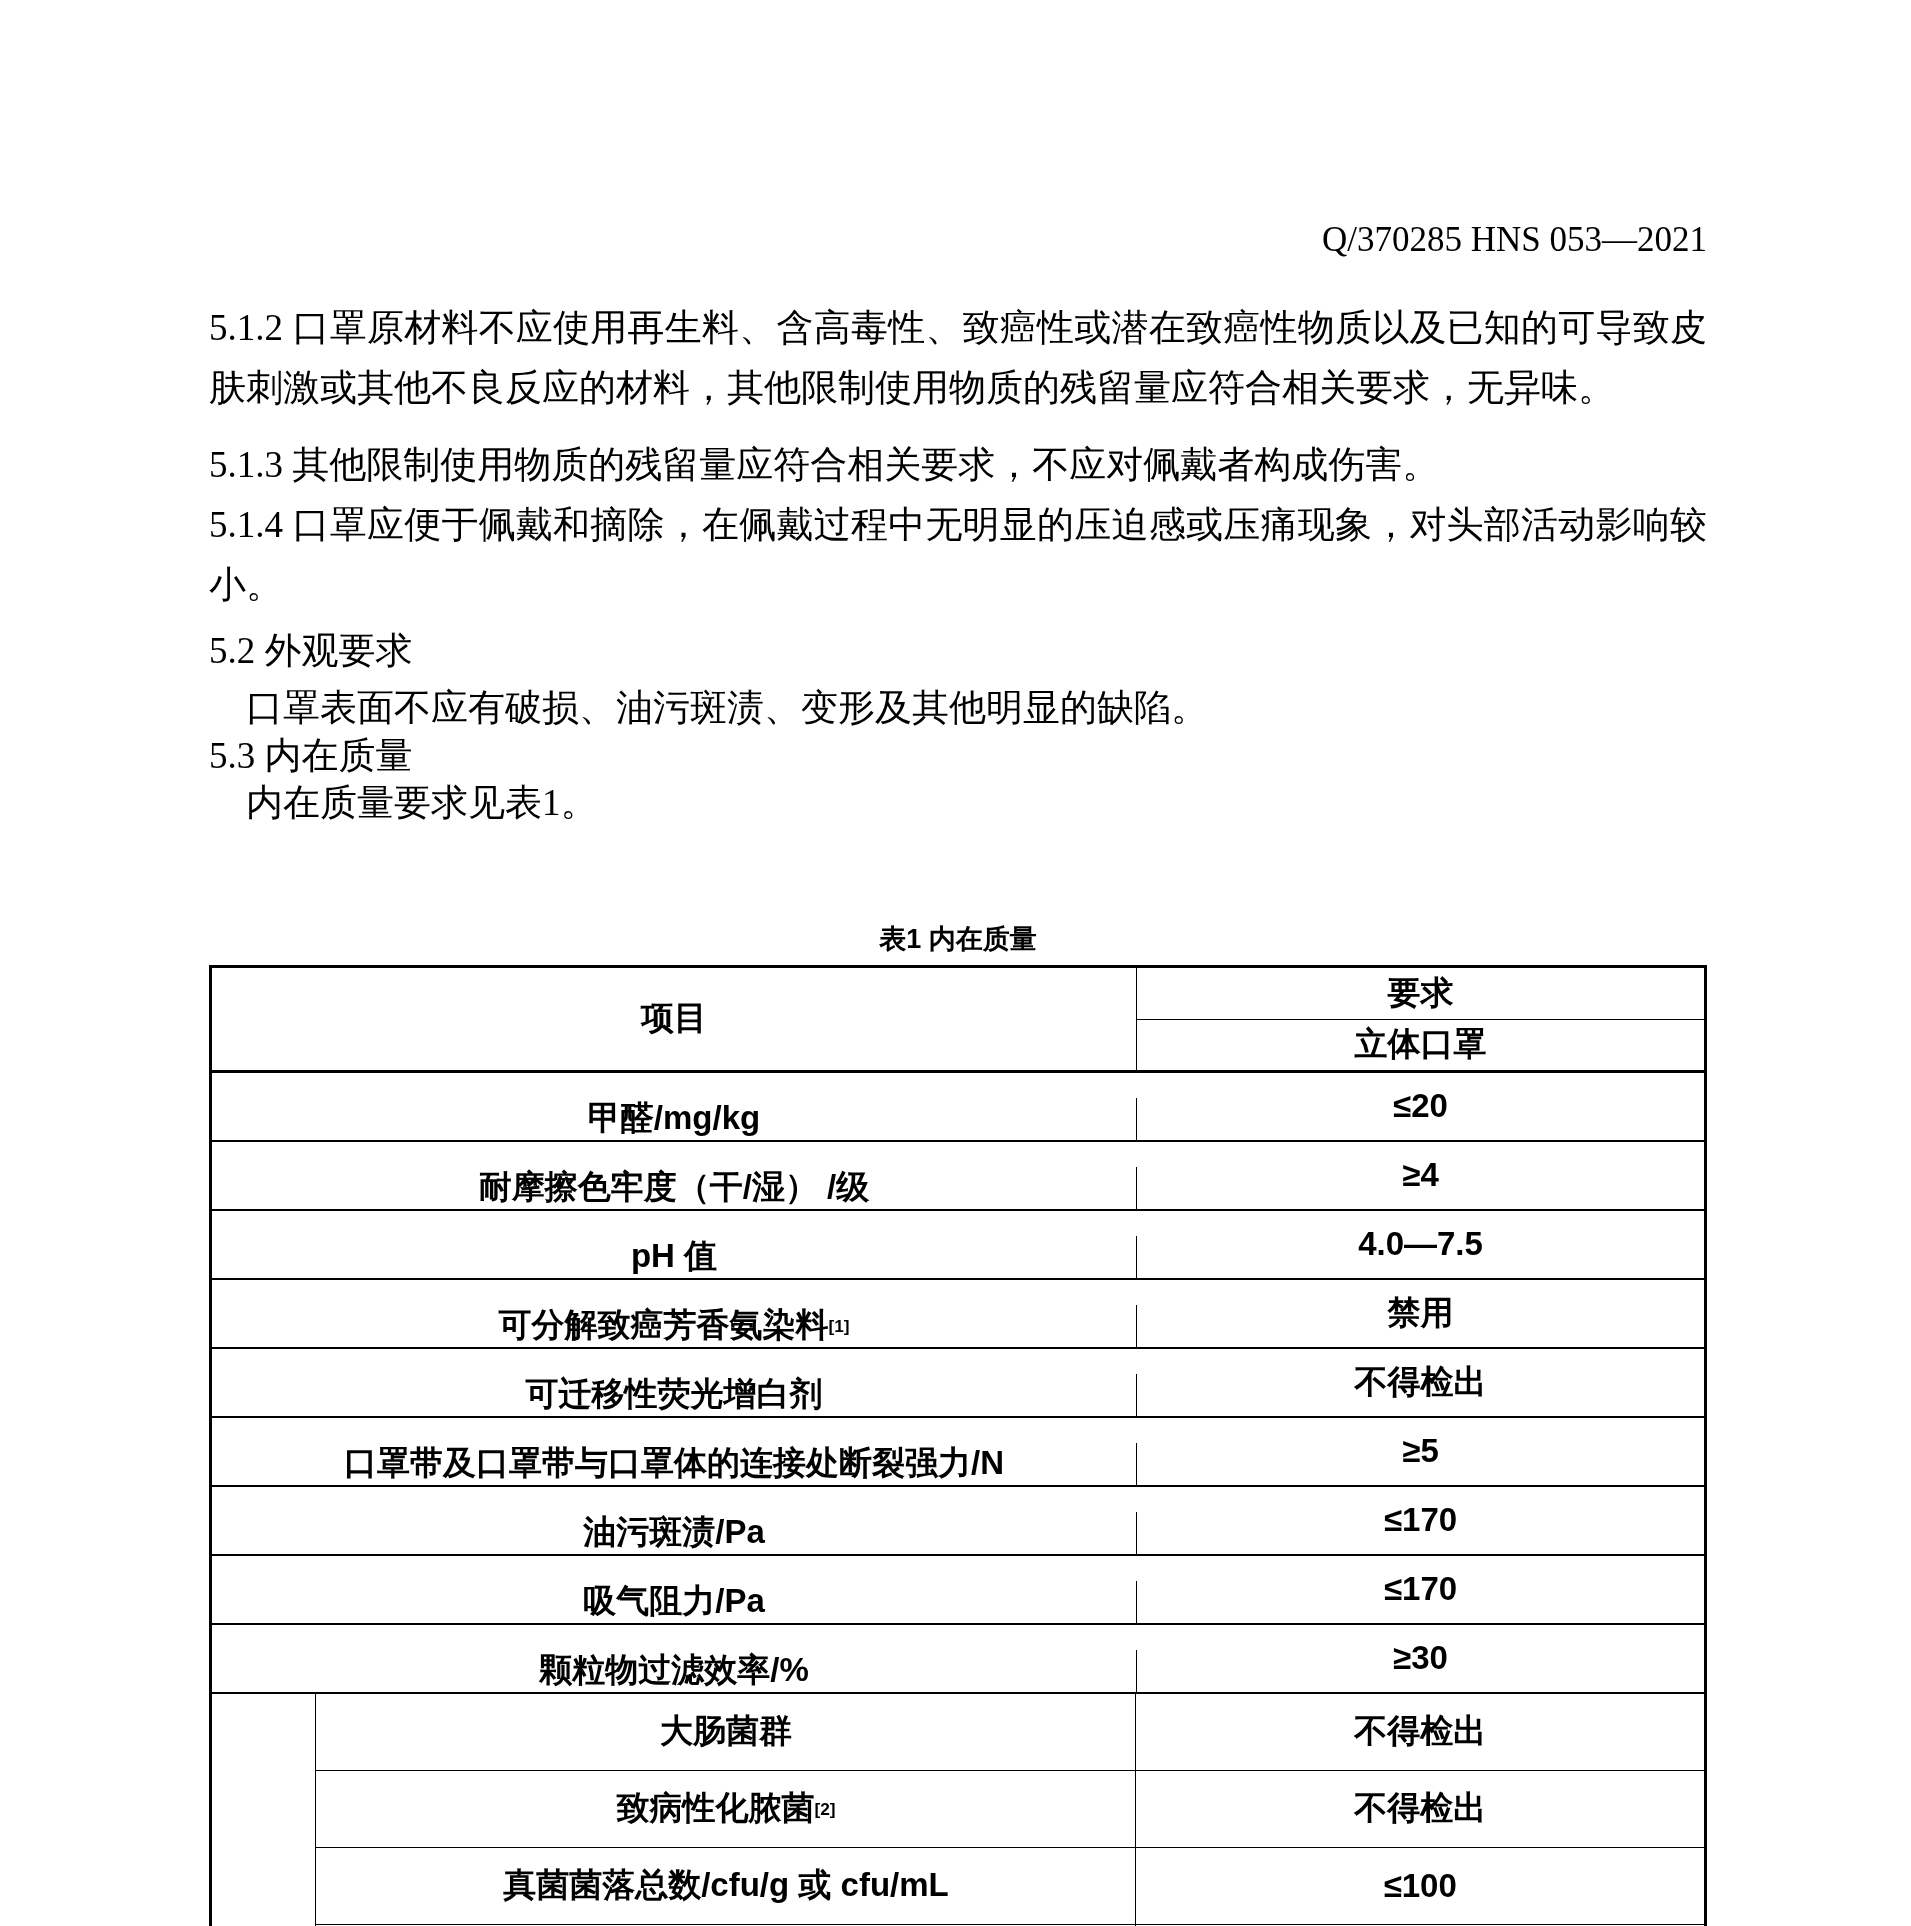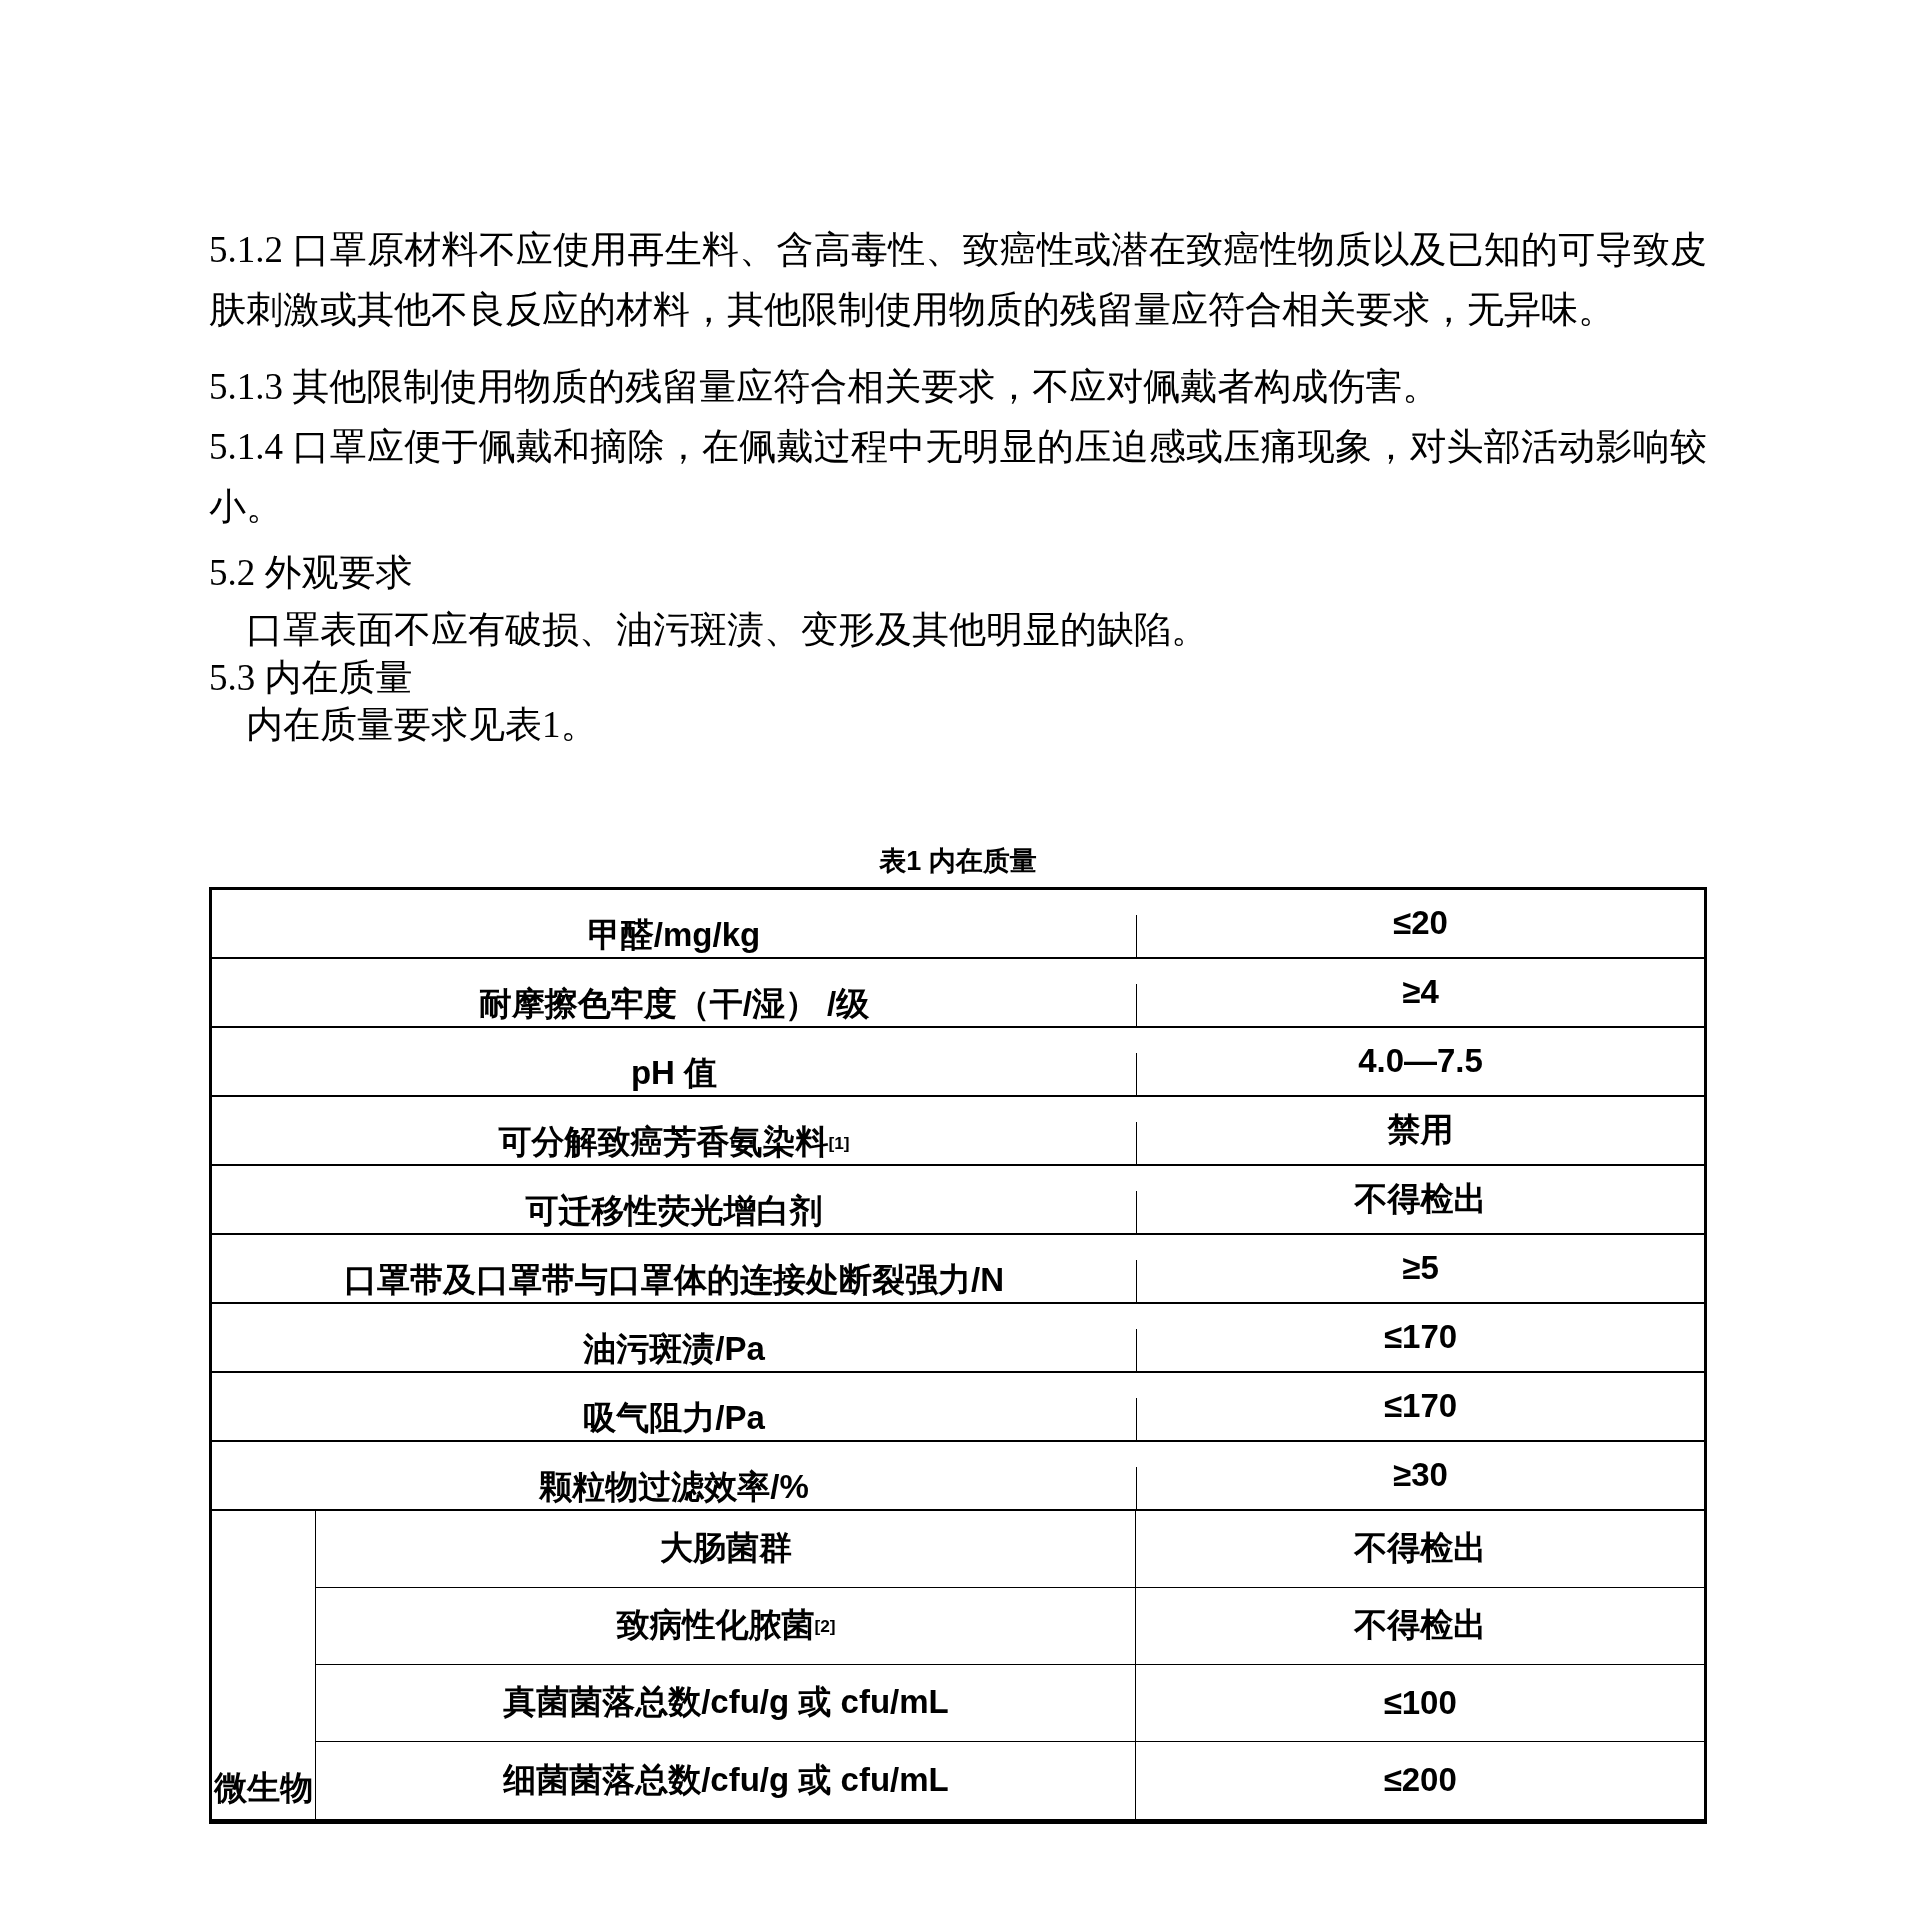--- a/index.html
+++ b/index.html
@@ -87,34 +87,42 @@
   }
   .micro-req {
     flex: 1; display: flex; align-items: center; justify-content: center;
   }
 </style>
 </head>
 <body>
 
 <div class="page">
 
+  <div class="doc-code">Q/370285 HNS 053—2021</div>
 
   <div class="para5">5.1.2 口罩原材料不应使用再生料、含高毒性、致癌性或潜在致癌性物质以及已知的可导致皮肤刺激或其他不良反应的材料，其他限制使用物质的残留量应符合相关要求，无异味。</div>
   <div class="para5 p513">5.1.3 其他限制使用物质的残留量应符合相关要求，不应对佩戴者构成伤害。</div>
   <div class="para5 p514">5.1.4 口罩应便于佩戴和摘除，在佩戴过程中无明显的压迫感或压痛现象，对头部活动影响较小。</div>
 
   <div class="h52">5.2 外观要求</div>
   <div class="b52">口罩表面不应有破损、油污斑渍、变形及其他明显的缺陷。</div>
 
   <div class="h53">5.3 内在质量</div>
   <div class="b53">内在质量要求见表1。</div>
 
   <div class="tbl-title">表1 内在质量</div>
 
   <div class="tbl">
+    <div class="thead">
+      <div class="th-item">项目</div>
+      <div class="th-req">
+        <div class="th-req-top">要求</div>
+        <div class="th-req-bot">立体口罩</div>
+      </div>
+    </div>
 
     <div class="trow">
       <div class="td-item">甲醛/mg/kg</div>
       <div class="td-req">≤20</div>
     </div>
     <div class="trow">
       <div class="td-item">耐摩擦色牢度（干/湿） /级</div>
       <div class="td-req">≥4</div>
     </div>
     <div class="trow">

